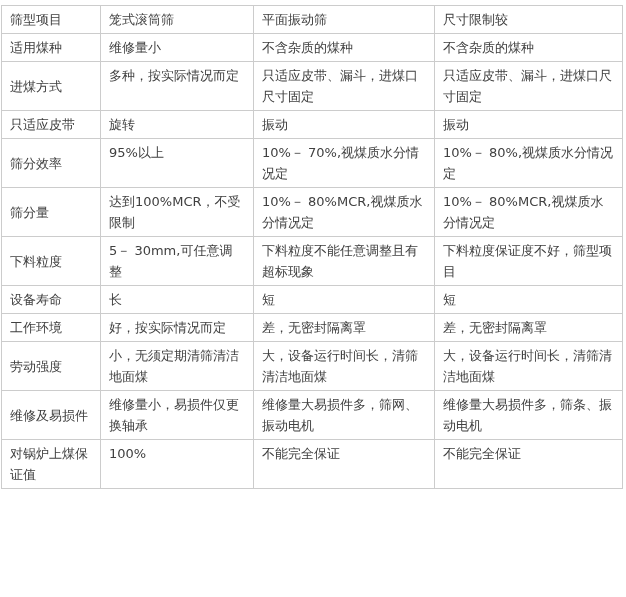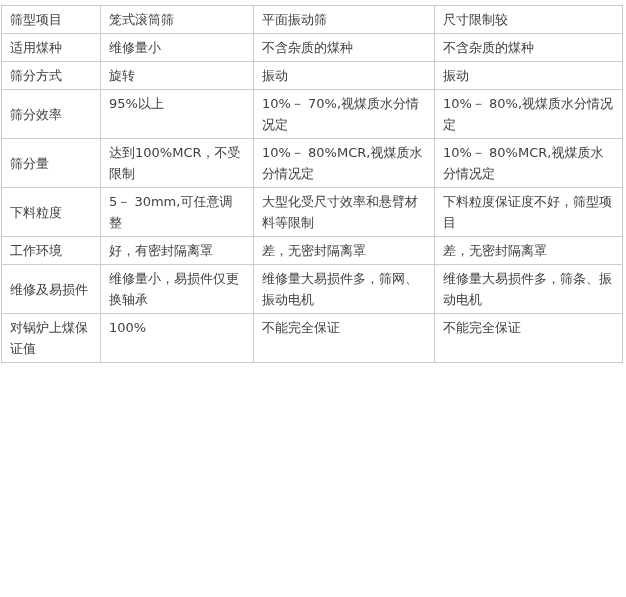--- a/index.html
+++ b/index.html
@@ -58,48 +58,66 @@
     </tr>
   </thead>
   <tbody>
       <tr>
         <td class="label-cell">适用煤种</td>
         <td>维修量小</td>
         <td>不含杂质的煤种</td>
         <td>不含杂质的煤种</td>
       </tr>
       <tr>
-        <td class="label-cell">筛分方式</td>
+        <td class="label-cell">进煤方式</td>
+        <td>多种，按实际情况而定</td>
+        <td>只适应皮带、漏斗，进煤口尺寸固定</td>
+        <td>只适应皮带、漏斗，进煤口尺寸固定</td>
+      </tr>
+      <tr>
+        <td class="label-cell">只适应皮带</td>
         <td>旋转</td>
         <td>振动</td>
         <td>振动</td>
       </tr>
       <tr>
         <td class="label-cell">筛分效率</td>
         <td>95%以上</td>
         <td>10%－ 70%,视煤质水分情况定</td>
         <td>10%－ 80%,视煤质水分情况定</td>
       </tr>
       <tr>
         <td class="label-cell">筛分量</td>
         <td>达到100%MCR，不受限制</td>
         <td>10%－ 80%MCR,视煤质水分情况定</td>
         <td>10%－ 80%MCR,视煤质水分情况定</td>
       </tr>
       <tr>
         <td class="label-cell">下料粒度</td>
         <td>5－ 30mm,可任意调整</td>
-        <td>大型化受尺寸效率和悬臂材料等限制</td>
+        <td>下料粒度不能任意调整且有超标现象</td>
         <td>下料粒度保证度不好，筛型项目</td>
       </tr>
       <tr>
+        <td class="label-cell">设备寿命</td>
+        <td>长</td>
+        <td>短</td>
+        <td>短</td>
+      </tr>
+      <tr>
         <td class="label-cell">工作环境</td>
-        <td>好，有密封隔离罩</td>
+        <td>好，按实际情况而定</td>
         <td>差，无密封隔离罩</td>
         <td>差，无密封隔离罩</td>
+      </tr>
+      <tr>
+        <td class="label-cell">劳动强度</td>
+        <td>小，无须定期清筛清洁地面煤</td>
+        <td>大，设备运行时间长，清筛清洁地面煤</td>
+        <td>大，设备运行时间长，清筛清洁地面煤</td>
       </tr>
       <tr>
         <td class="label-cell">维修及易损件</td>
         <td>维修量小，易损件仅更换轴承</td>
         <td>维修量大易损件多，筛网、振动电机</td>
         <td>维修量大易损件多，筛条、振动电机</td>
       </tr>
       <tr>
         <td class="label-cell">对锅炉上煤保证值</td>
         <td>100%</td>

